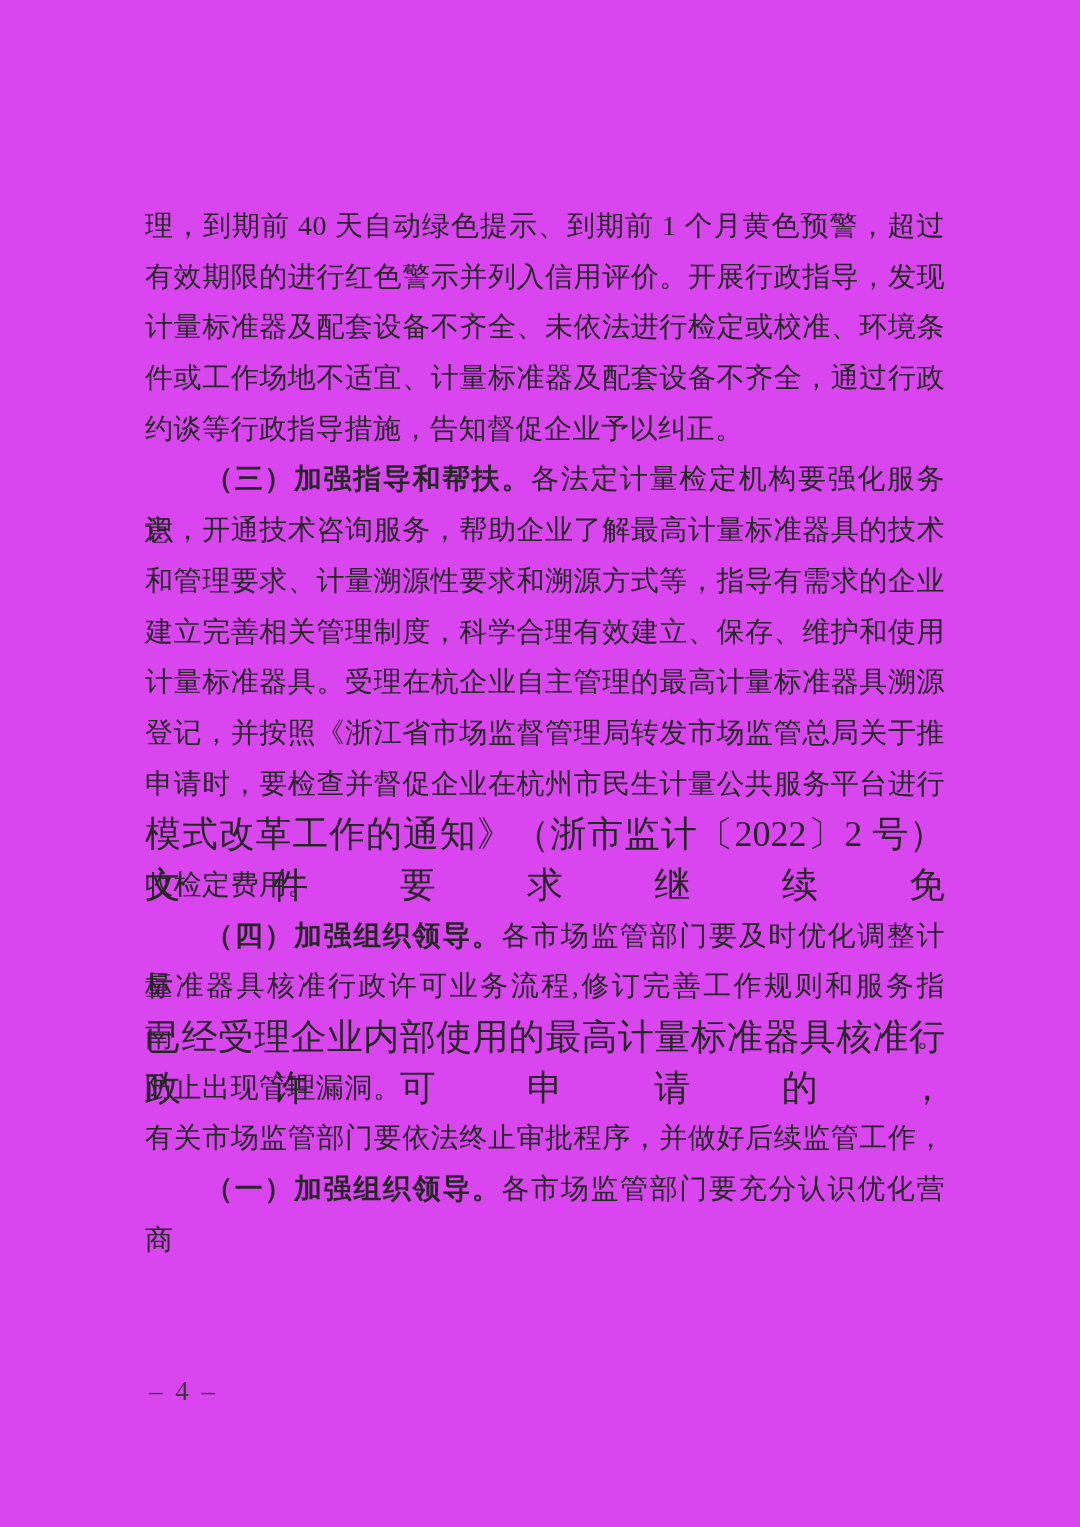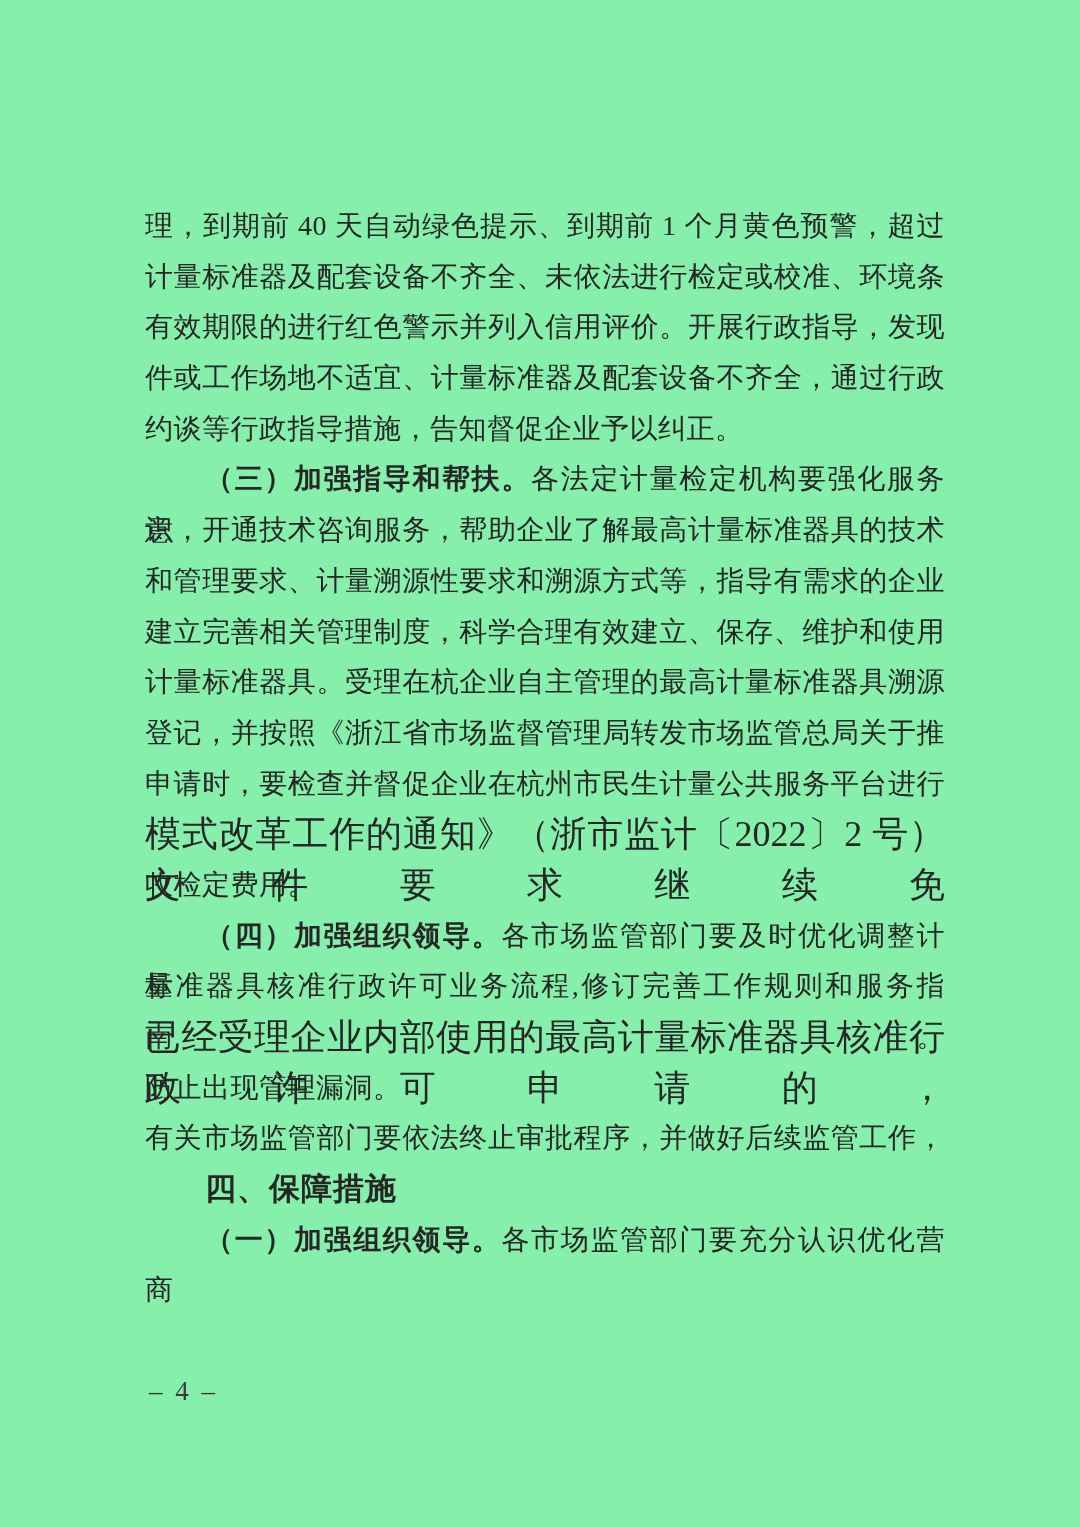--- a/index.html
+++ b/index.html
@@ -5,21 +5,21 @@
   html, body {
     margin: 0;
     padding: 0;
     background: #f2f2f2;
   }
   .page {
     position: relative;
     width: 1080px;
     height: 1527px;
     margin: 0 auto;
-    background: #86efac;
+    background: #d946ef;
     overflow: hidden;
     font-family: "Liberation Serif", "DejaVu Serif", serif;
     color: #262626;
   }
   .doc-text {
     position: absolute;
     left: 145px;
     top: 201px;
     width: 800px;
   }
@@ -64,23 +64,23 @@
 </style>
 </head>
 <body>
 
 <div class="page">
 
   <div class="doc-text">
 
     <div class="line just">理，到期前 40 天自动绿色提示、到期前 1 个月黄色预警，超过</div>
 
+    <div class="line just">有效期限的进行红色警示并列入信用评价。开展行政指导，发现</div>
+
     <div class="line just">计量标准器及配套设备不齐全、未依法进行检定或校准、环境条</div>
-
-    <div class="line just">有效期限的进行红色警示并列入信用评价。开展行政指导，发现</div>
 
     <div class="line just">件或工作场地不适宜、计量标准器及配套设备不齐全，通过行政</div>
 
     <div class="line">约谈等行政指导措施，告知督促企业予以纠正。</div>
 
     <div class="line just indent">
       <span class="lead">（三）加强指导和帮扶。</span><span>各法定计量检定机构要强化服务意</span>
     </div>
 
     <div class="line just">识，开通技术咨询服务，帮助企业了解最高计量标准器具的技术</div>
@@ -105,21 +105,20 @@
     </div>
 
     <div class="line just">标准器具核准行政许可业务流程,修订完善工作规则和服务指南。</div>
 
     <div class="line just tight">已经受理企业内部使用的最高计量标准器具核准行政许可申请的，</div>
 
     <div class="line">防止出现管理漏洞。</div>
 
     <div class="line just">有关市场监管部门要依法终止审批程序，并做好后续监管工作，</div>
 
-    <div class="line indent heading1">四、保障措施</div>
 
     <div class="line just indent">
       <span class="lead">（一）加强组织领导。</span><span>各市场监管部门要充分认识优化营商</span>
     </div>
 
   </div>
 
   <div class="page-number">– 4 –</div>
 
 </div>

